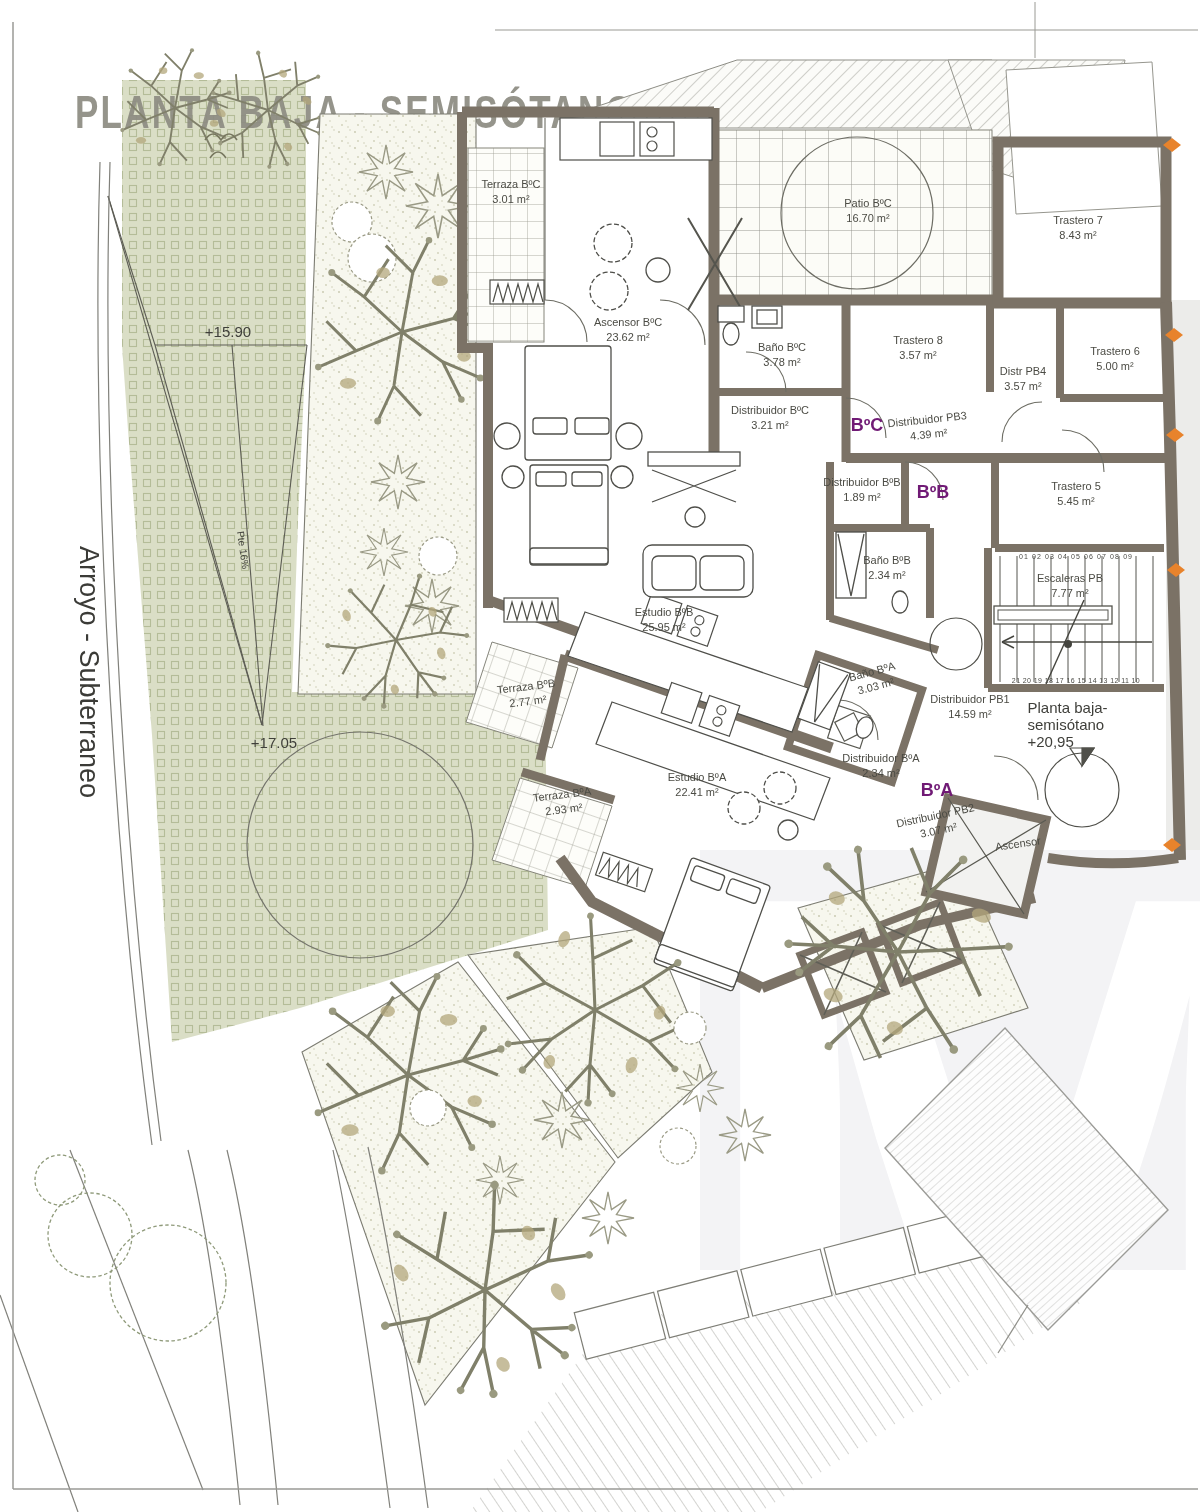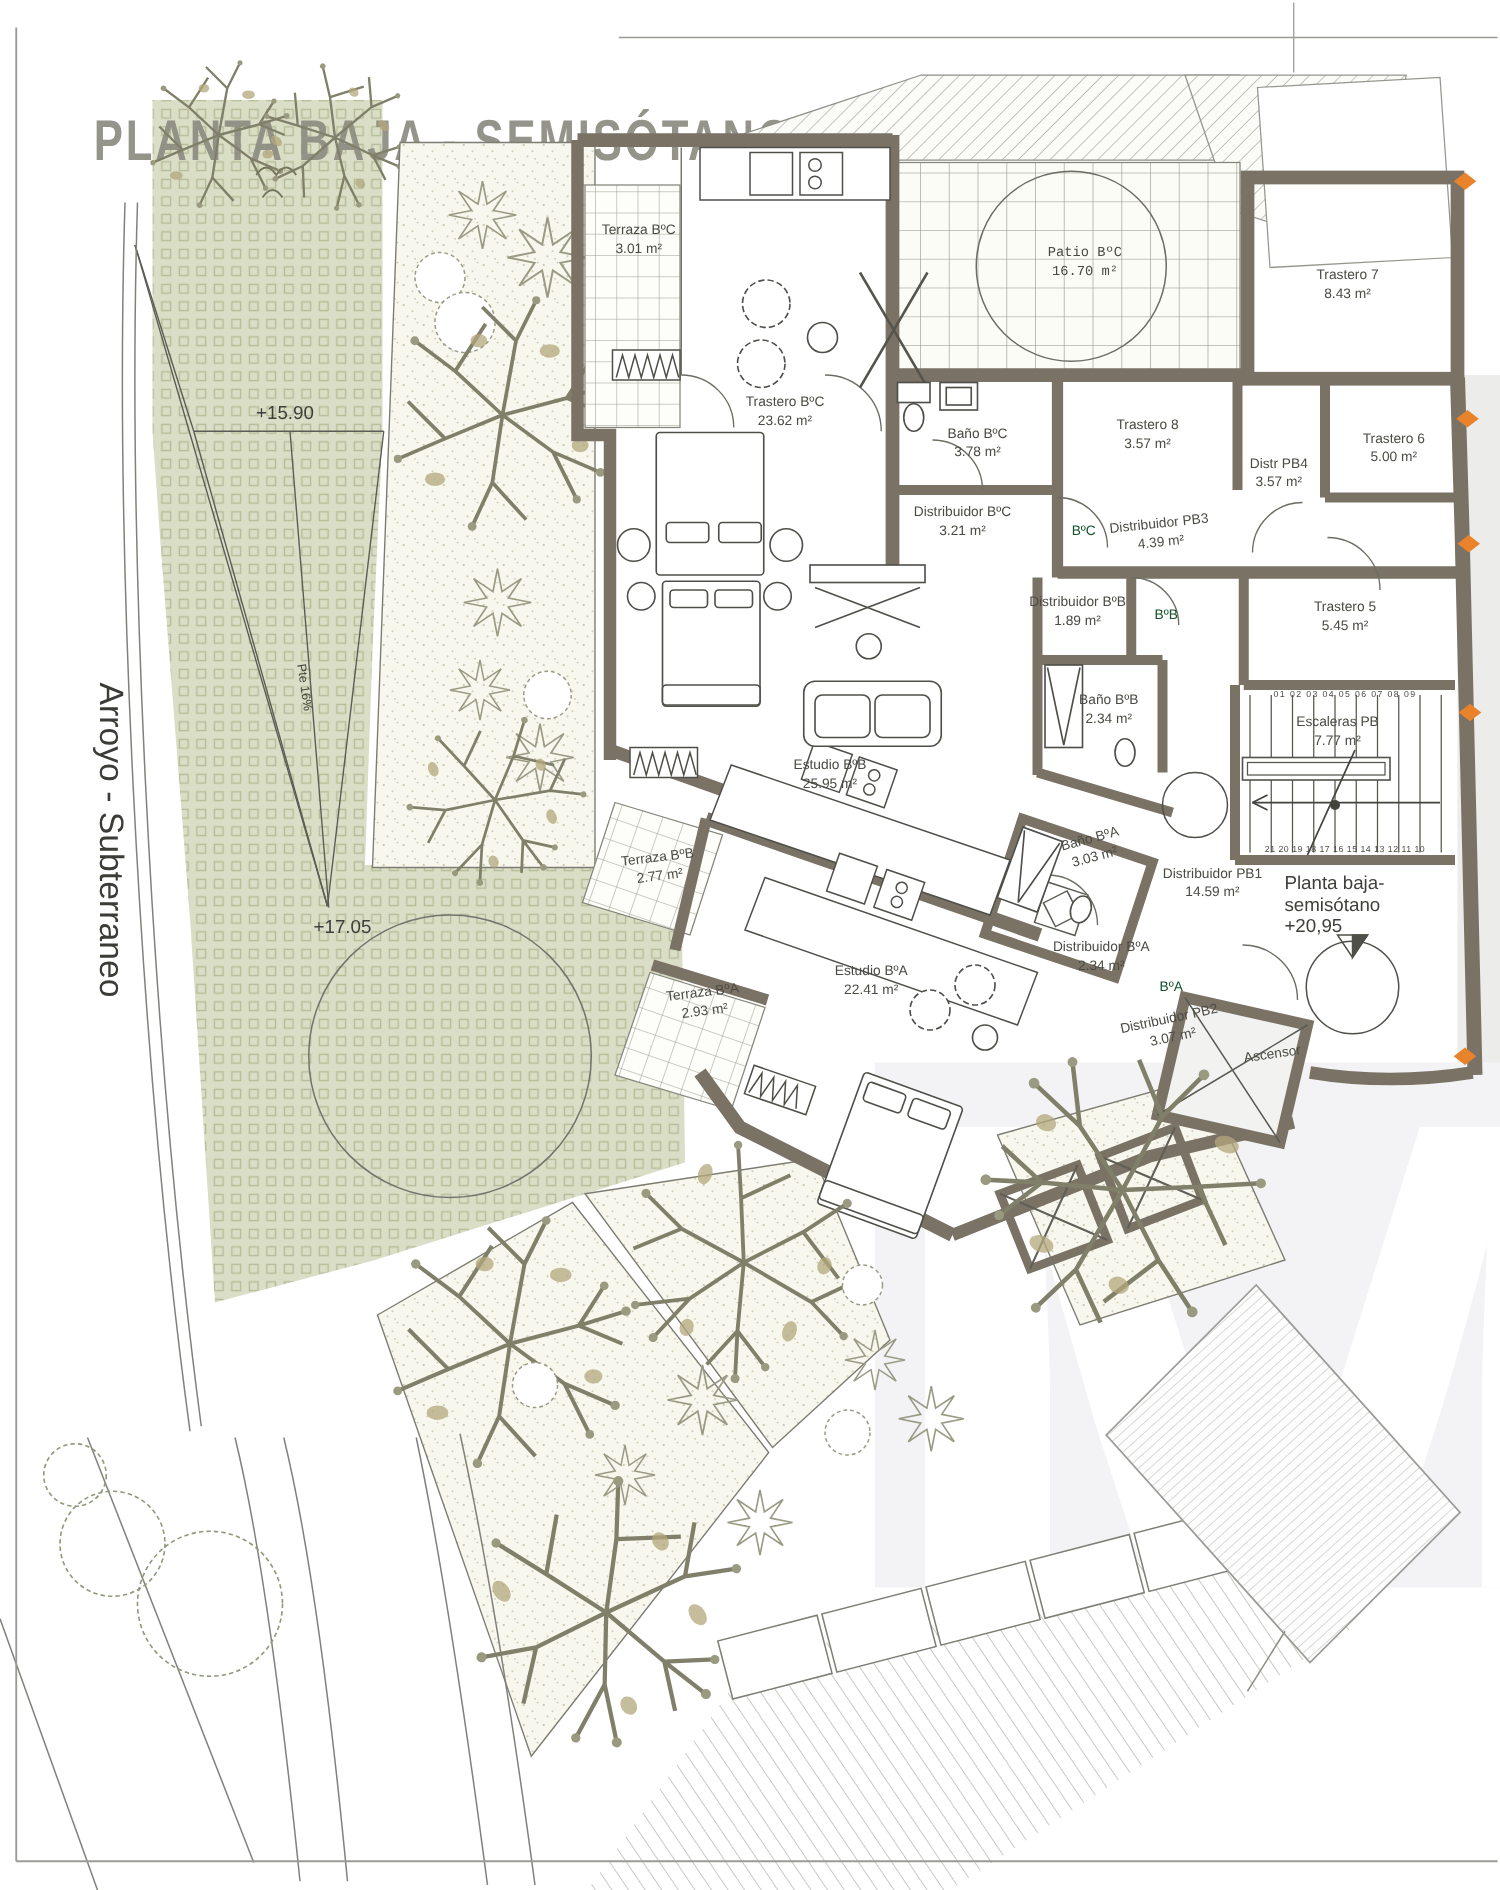--- a/index.html
+++ b/index.html
@@ -2,22 +2,22 @@
 <html><head>
 <meta charset="utf-8">
 <style>
   html,body{margin:0;padding:0;background:#fff;}
   .stage{position:relative;width:1200px;height:1512px;background:#ffffff;overflow:hidden;
          font-family:"Liberation Sans",sans-serif;}
   .stage svg{position:absolute;left:0;top:0;}
   .lab{position:absolute;transform:translate(-50%,-50%);text-align:center;
        font-size:11px;line-height:1.35;color:#4b4b44;white-space:nowrap;z-index:5;}
   .lab span{display:block;}
-  .unit{position:absolute;transform:translate(-50%,-50%);font-weight:normal;font-size:11px;
-        color:#14532d;z-index:5;}
+  .unit{position:absolute;transform:translate(-50%,-50%);font-weight:bold;font-size:18px;
+        color:#701a75;z-index:5;}
   .rot-m6{transform:translate(-50%,-50%) rotate(-6deg);}
   .rot-m7{transform:translate(-50%,-50%) rotate(-7deg);}
   .rot-m12{transform:translate(-50%,-50%) rotate(-12deg);}
   .rot-m15{transform:translate(-50%,-50%) rotate(-15deg);}
   .rot-m8{transform:translate(-50%,-50%) rotate(-8deg);}
   .lvl{position:absolute;transform:translate(-50%,-50%);font-size:15px;color:#3f3f3a;z-index:5;}
   .slope{position:absolute;transform:translate(-50%,-50%) rotate(82deg);font-size:10px;color:#45453f;z-index:5;}
   .stairnums{position:absolute;transform:translate(-50%,-50%);font-size:7px;letter-spacing:1.1px;
              color:#4a4a45;z-index:5;white-space:nowrap;}
   .stairnums.bottom{letter-spacing:0.4px;}
@@ -378,24 +378,24 @@
         <path d="M1176,563 l9,7 -9,7 -9,-7 Z"></path>
     <path d="M1172,838 l9,7 -9,7 -9,-7 Z"></path>
   </g>
 </svg>
 
 <div class="lab" style="left:505px;top:192px;padding-left:12px;">
   <span>Terraza BºC</span>
       <span>3.01 m²</span>
     </div>
 <div class="lab" style="left:628px;top:330px;">
-  <span>Trastero BºC</span>
+  <span>Ascensor BºC</span>
       <span>23.62 m²</span>
     </div>
-<div class="lab" style="left:868px;top:211px;font-family:Liberation Mono, monospace;">
+<div class="lab" style="left:868px;top:211px;">
   <span>Patio BºC</span>
       <span>16.70 m²</span>
     </div>
 <div class="lab" style="left:1078px;top:228px;">
   <span>Trastero 7</span>
       <span>8.43 m²</span>
     </div>
 <div class="lab" style="left:782px;top:355px;">
   <span>Baño BºC</span>
       <span>3.78 m²</span>

